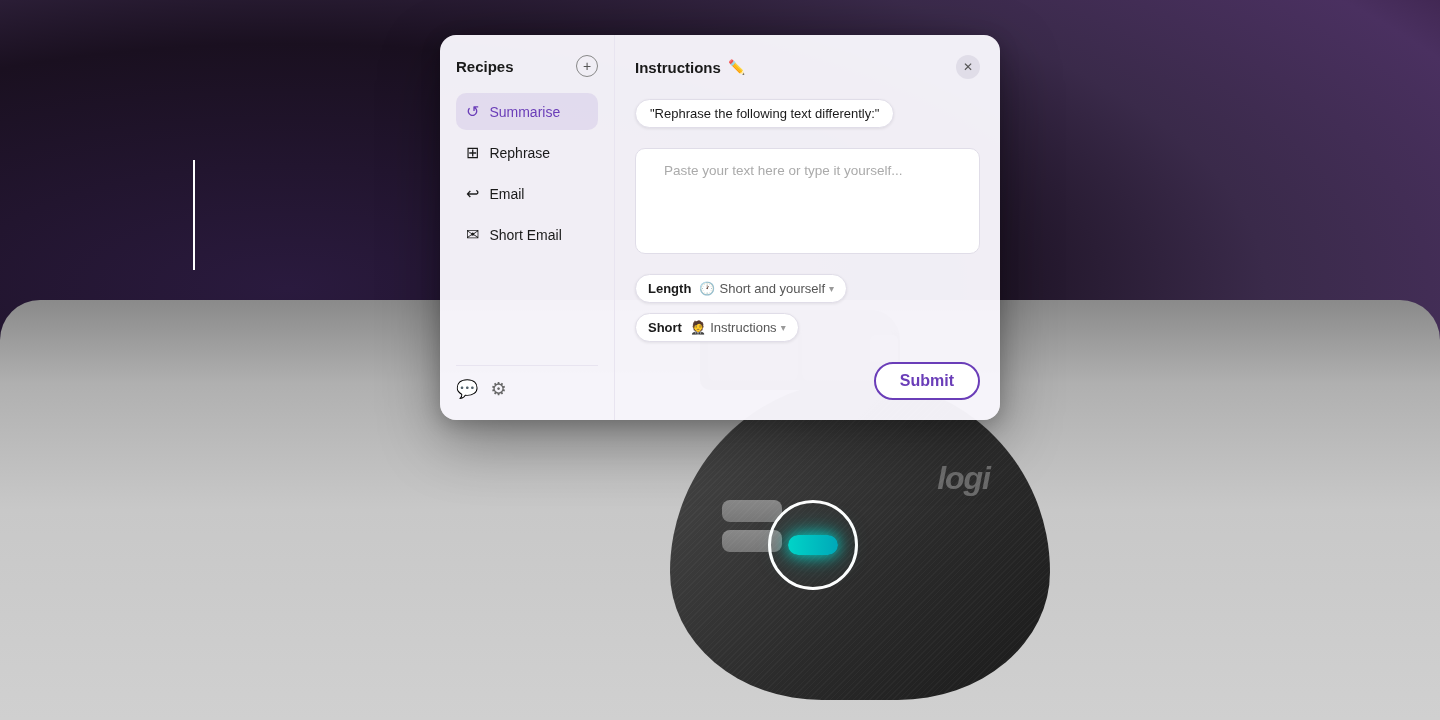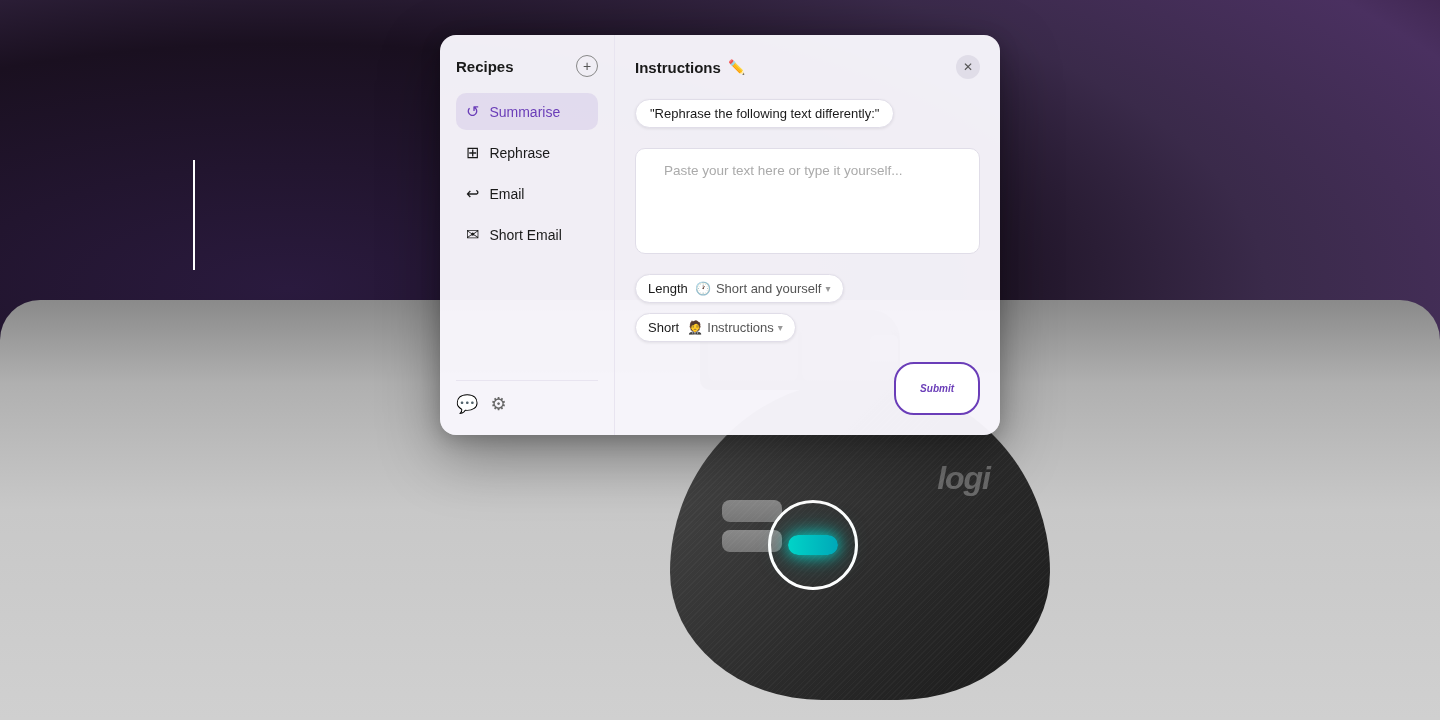--- a/index.html
+++ b/index.html
@@ -334,21 +334,21 @@
       border: 1px solid #e0dde8;
       border-radius: 20px;
       padding: 6px 12px;
       font-size: 13px;
       color: #1a1a1a;
       cursor: pointer;
       box-shadow: 0 1px 3px rgba(0,0,0,0.08);
     }
 
     .option-label {
-      font-weight: 400;
+      font-weight: 700;
       margin-right: 2px;
     }
 
     .option-value {
       color: #555;
       display: flex;
       align-items: center;
       gap: 4px;
     }
 
@@ -360,25 +360,24 @@
     .submit-row {
       display: flex;
       justify-content: flex-end;
     }
 
     .submit-btn {
       background: white;
       border: 2px solid #6a3db8;
       color: #6a3db8;
       border-radius: 20px;
-      padding: 19px 24px;
-      font-size: 10px;
+      padding: 8px 24px;
+      font-size: 16px;
       font-weight: 600;
       cursor: pointer;
-      font-style: italic;
     }
 
     
     .logi-text {
       position: absolute;
       top: 80px;
       right: 60px;
       color: rgba(255,255,255,0.3);
       font-size: 32px;
       font-weight: bold;

